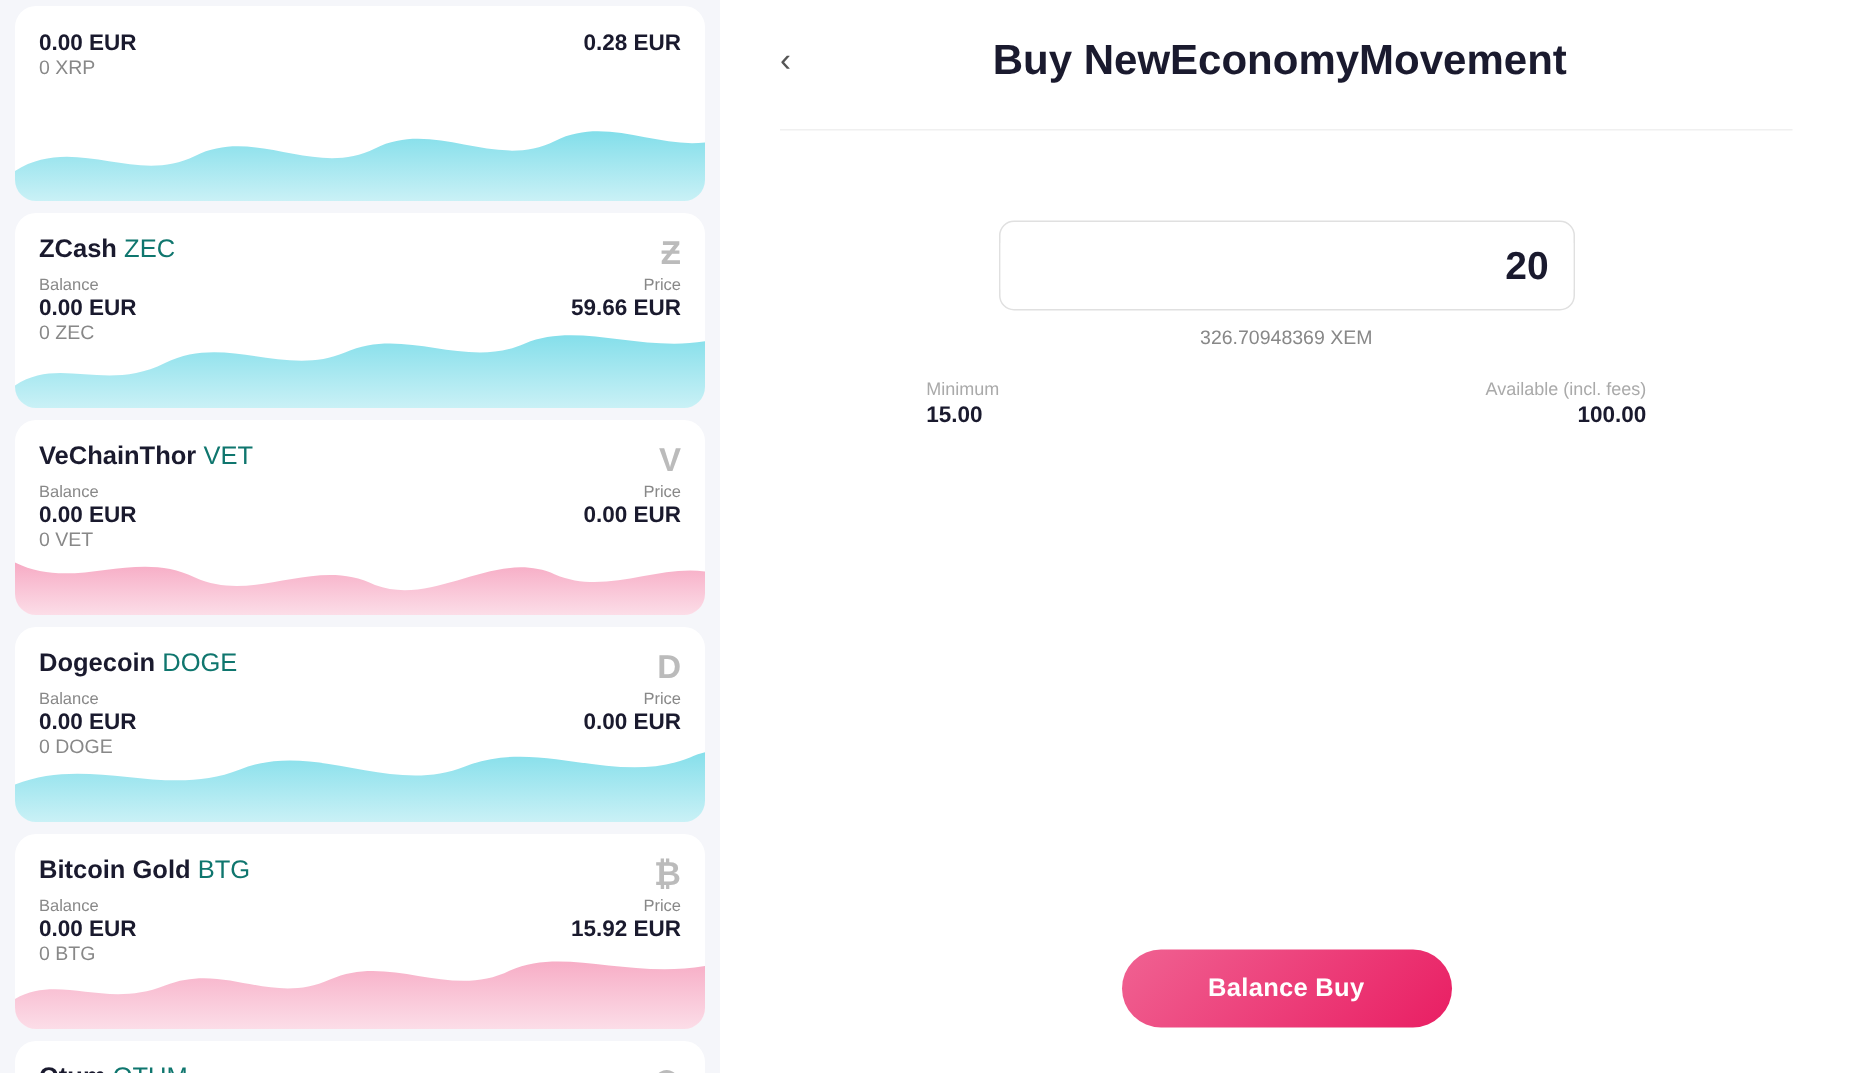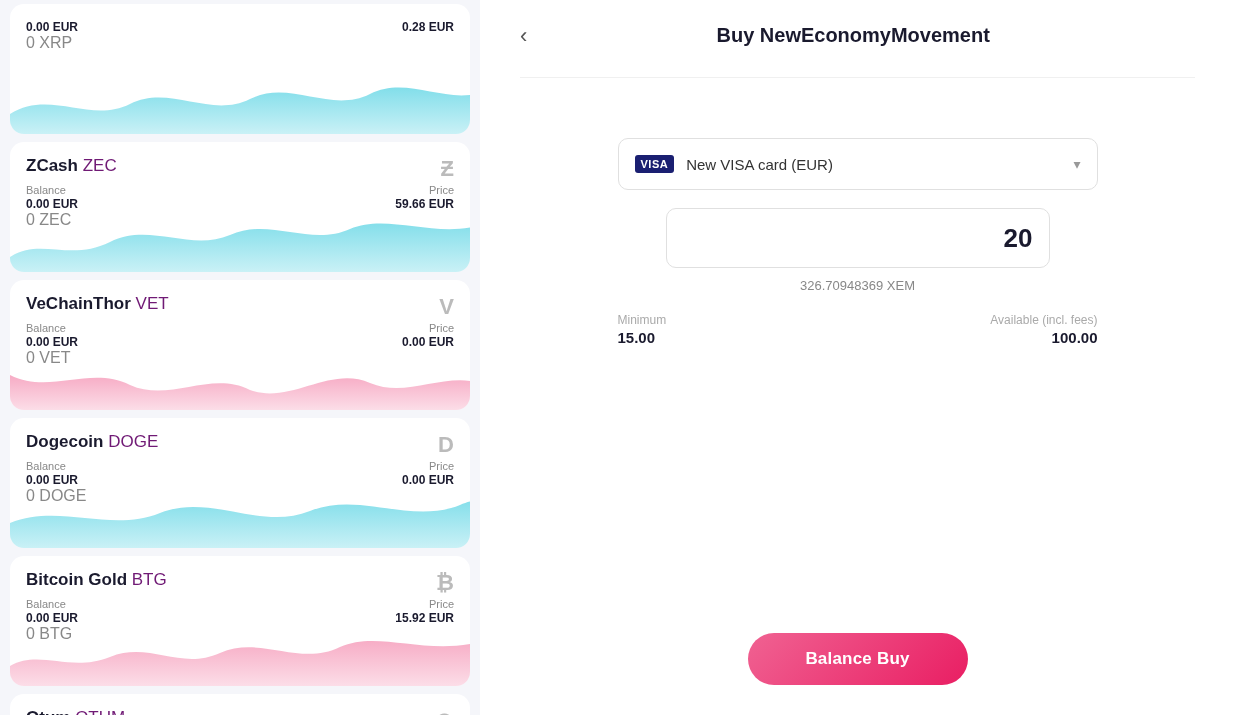--- a/index.html
+++ b/index.html
@@ -48,21 +48,21 @@
       z-index: 2;
     }
 
     .coin-name {
       font-size: 17px;
       font-weight: 600;
       color: #1a1a2e;
     }
     .coin-name .ticker {
       font-weight: 400;
-      color: #701a75;
+      color: #0f766e;
     }
 
     .coin-icon {
       font-size: 22px;
       color: #bbb;
       font-weight: 700;
     }
 
     .coin-card-footer {
       display: flex;
@@ -74,27 +74,27 @@
 
     .balance-section .label,
     .price-section .label {
       font-size: 11px;
       color: #888;
       margin-bottom: 1px;
     }
 
     .balance-section .value,
     .price-section .value {
-      font-size: 12px;
+      font-size: 15px;
       font-weight: 600;
       color: #1a1a2e;
     }
     .balance-section .sub,
     .price-section .sub {
-      font-size: 16px;
+      font-size: 13px;
       color: #888;
     }
     .price-section {
       text-align: right;
     }
 
     
     .chart-bg {
       position: absolute;
       bottom: 0;
@@ -129,21 +129,21 @@
       font-size: 22px;
       color: #555;
       cursor: pointer;
       margin-right: 20px;
       background: none;
       border: none;
       line-height: 1;
     }
 
     .page-title {
-      font-size: 20px;
+      font-size: 28px;
       font-weight: 700;
       color: #1a1a2e;
       flex: 1;
       text-align: center;
       margin-right: 36px;
     }
 
     .form-area {
       flex: 1;
       display: flex;
@@ -459,25 +459,20 @@
 </div>
 
 <div class="right-panel">
   <div class="right-header">
     <button class="back-btn">‹</button>
     <div class="page-title">Buy NewEconomyMovement</div>
   </div>
 
   <div class="form-area">
 
-    <div class="payment-dropdown">
-      <span class="visa-badge">VISA</span>
-      <span class="payment-label">New VISA card (EUR)</span>
-      <span class="dropdown-arrow">▾</span>
-    </div>
 
     <div class="amount-row">
       <input type="text" class="amount-input" value="20" style="">
       <span class="currency-label">EUR</span>
       <button class="swap-btn">⇅</button>
     </div>
 
     <div class="conversion-text">326.70948369 XEM</div>
 
     <div class="limits-row">

